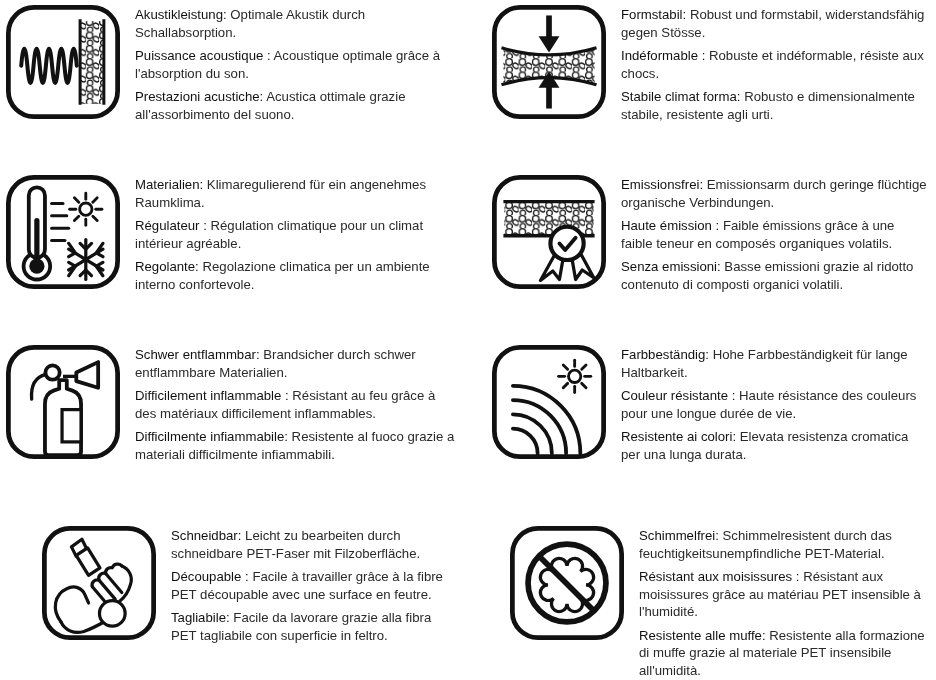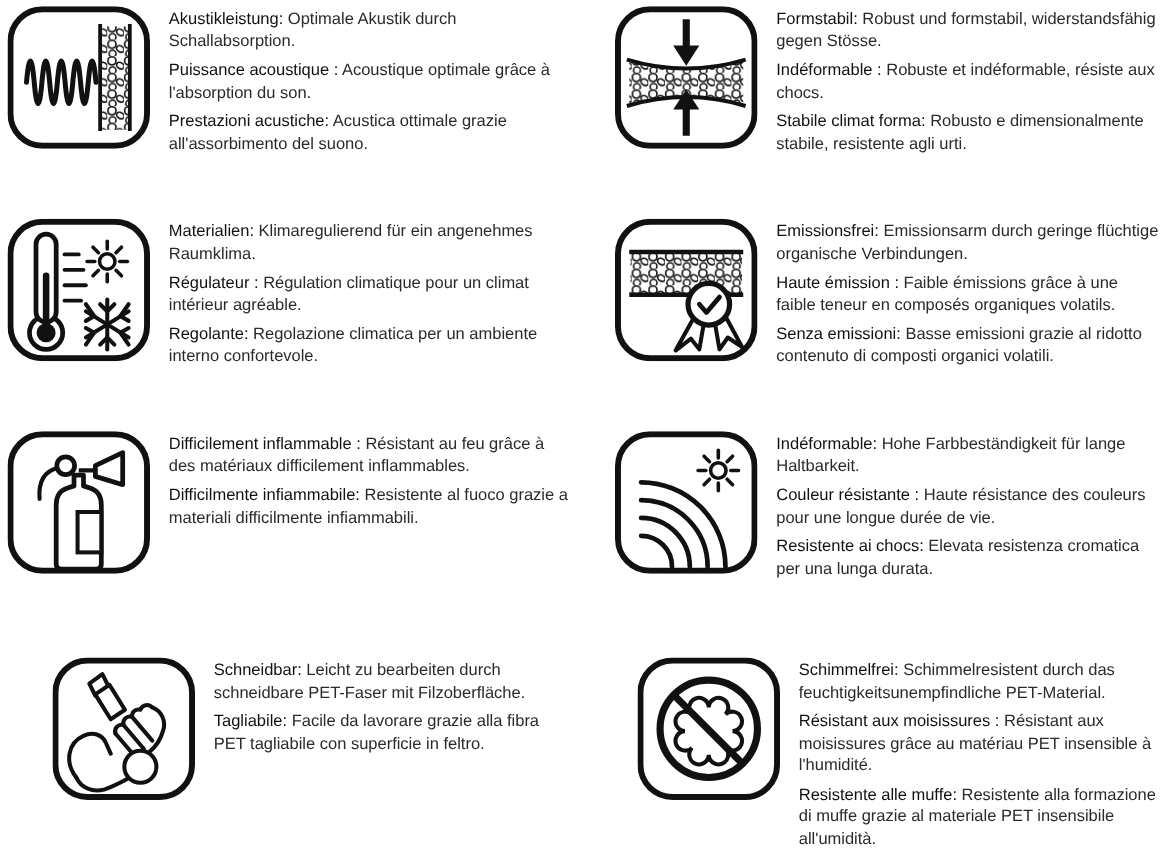--- a/index.html
+++ b/index.html
@@ -155,20 +155,21 @@
         <rect x="2.5" y="2.5" width="115" height="115" rx="27" fill="#fff" stroke="#111" stroke-width="5"></rect>
         <path d="M42 31 C30 34 26 44 27 57" fill="none" stroke="#111" stroke-width="3.5" stroke-linecap="round"></path>
         <line x1="60" y1="33" x2="75" y2="33" stroke="#111" stroke-width="3.5"></line>
         <polygon points="74,29 97,18 97,45 74,38" fill="#fff" stroke="#111" stroke-width="4" stroke-linejoin="round"></polygon>
         <circle cx="49" cy="29" r="7.5" fill="#fff" stroke="#111" stroke-width="4"></circle>
         <path d="M56 37 L56 46 L50 48 C43 50.5 41 56 41 62 L41 112 Q41 116 45 116 L75 116 Q79 116 79 112 L79 62 C79 56 77 50.5 70 48 L64 46 L64 37 Z" fill="#fff" stroke="#111" stroke-width="4" stroke-linejoin="round"></path>
         <rect x="59" y="68" width="20" height="34" fill="#fff" stroke="#111" stroke-width="3.4"></rect>
       </svg>
     </div>
     <div class="text">
+      <p><b>Schwer entflammbar:</b><span> Brandsicher durch schwer entflammbare Materialien.</span></p>
       <p><b>Difficilement inflammable :</b><span> Résistant au feu grâce à des matériaux difficilement inflammables.</span></p>
       <p><b>Difficilmente infiammabile:</b><span> Resistente al fuoco grazie a materiali difficilmente infiammabili.</span></p>
     </div>
   </div>
 
   <div class="cell right">
     <div class="iconwrap">
       <svg viewBox="0 0 120 120">
         <rect x="2.5" y="2.5" width="115" height="115" rx="27" fill="#fff" stroke="#111" stroke-width="5"></rect>
         <g stroke="#111" stroke-width="4" stroke-linecap="round" fill="none">
@@ -184,23 +185,23 @@
           <line x1="87" y1="22.5" x2="87" y2="16"></line>
             <line x1="87" y1="43.5" x2="87" y2="50"></line>
           <line x1="94.4" y1="25.6" x2="99" y2="21"></line>
             <line x1="79.6" y1="25.6" x2="75" y2="21"></line>
           <line x1="94.4" y1="40.4" x2="99" y2="45"></line>
             <line x1="79.6" y1="40.4" x2="75" y2="45"></line>
         </g>
       </svg>
     </div>
     <div class="text">
-      <p><b>Indéformable:</b><span> Hohe Farbbeständigkeit für lange Haltbarkeit.</span></p>
+      <p><b>Farbbeständig:</b><span> Hohe Farbbeständigkeit für lange Haltbarkeit.</span></p>
       <p><b>Couleur résistante :</b><span> Haute résistance des couleurs pour une longue durée de vie.</span></p>
-      <p><b>Resistente ai chocs:</b><span> Elevata resistenza cromatica per una lunga durata.</span></p>
+      <p><b>Resistente ai colori:</b><span> Elevata resistenza cromatica per una lunga durata.</span></p>
     </div>
   </div>
 
   <div class="cell row4">
     <div class="iconwrap">
       <svg viewBox="0 0 120 120">
         <rect x="2.5" y="2.5" width="115" height="115" rx="27" fill="#fff" stroke="#111" stroke-width="5"></rect>
         <polygon points="31,22 42,14 47,24 36,32" fill="#fff" stroke="#111" stroke-width="3.4" stroke-linejoin="round"></polygon>
         <polygon points="36,31 48,23 61,44 49,52" fill="#fff" stroke="#111" stroke-width="3.4" stroke-linejoin="round"></polygon>
         <g stroke="#111" stroke-width="3.4" stroke-linecap="round" stroke-linejoin="round" fill="none">
@@ -210,20 +211,21 @@
           <path d="M84 42 C92 45 96 54 93 62 C91 69 87 75 82 79"></path>
           <line x1="53" y1="64" x2="70" y2="84"></line>
           <line x1="60" y1="57" x2="77" y2="77"></line>
           <line x1="67" y1="50" x2="84" y2="70"></line>
         </g>
         <circle cx="74" cy="92" r="13.5" fill="#fff" stroke="#111" stroke-width="3.4"></circle>
       </svg>
     </div>
     <div class="text">
       <p><b>Schneidbar:</b><span> Leicht zu bearbeiten durch schneidbare PET-Faser mit Filzoberfläche.</span></p>
+      <p><b>Découpable :</b><span> Facile à travailler grâce à la fibre PET découpable avec une surface en feutre.</span></p>
       <p><b>Tagliabile:</b><span> Facile da lavorare grazie alla fibra PET tagliabile con superficie in feltro.</span></p>
     </div>
   </div>
 
   <div class="cell right row4">
     <div class="iconwrap">
       <svg viewBox="0 0 120 120">
         <rect x="2.5" y="2.5" width="115" height="115" rx="27" fill="#fff" stroke="#111" stroke-width="5"></rect>
         <path d="M60 42 A8.2 8.2 0 1 1 74.1 47.9 A8.2 8.2 0 1 1 80 62 A8.2 8.2 0 1 1 74.1 76.1 A8.2 8.2 0 1 1 60 82 A8.2 8.2 0 1 1 45.9 76.1 A8.2 8.2 0 1 1 40 62 A8.2 8.2 0 1 1 45.9 47.9 A8.2 8.2 0 1 1 60 42 Z" fill="#fff" stroke="#111" stroke-width="3.4"></path>
         <line x1="31" y1="32" x2="89" y2="90" stroke="#111" stroke-width="6"></line>

